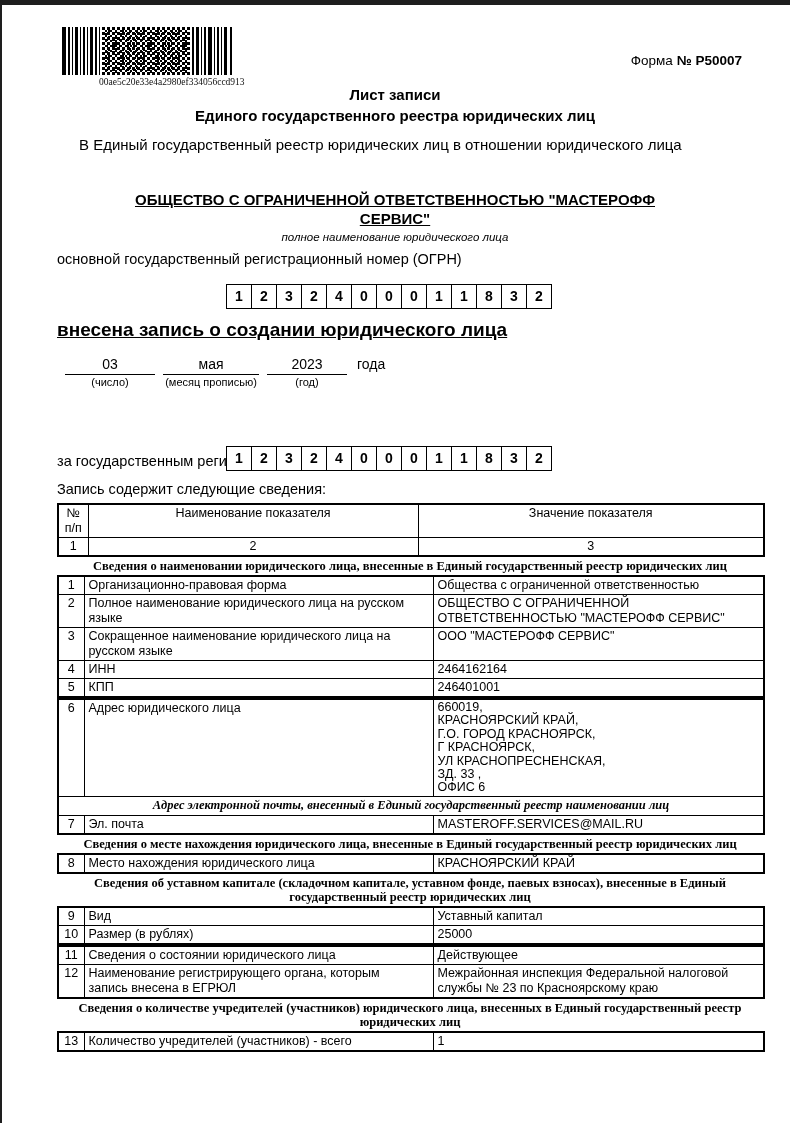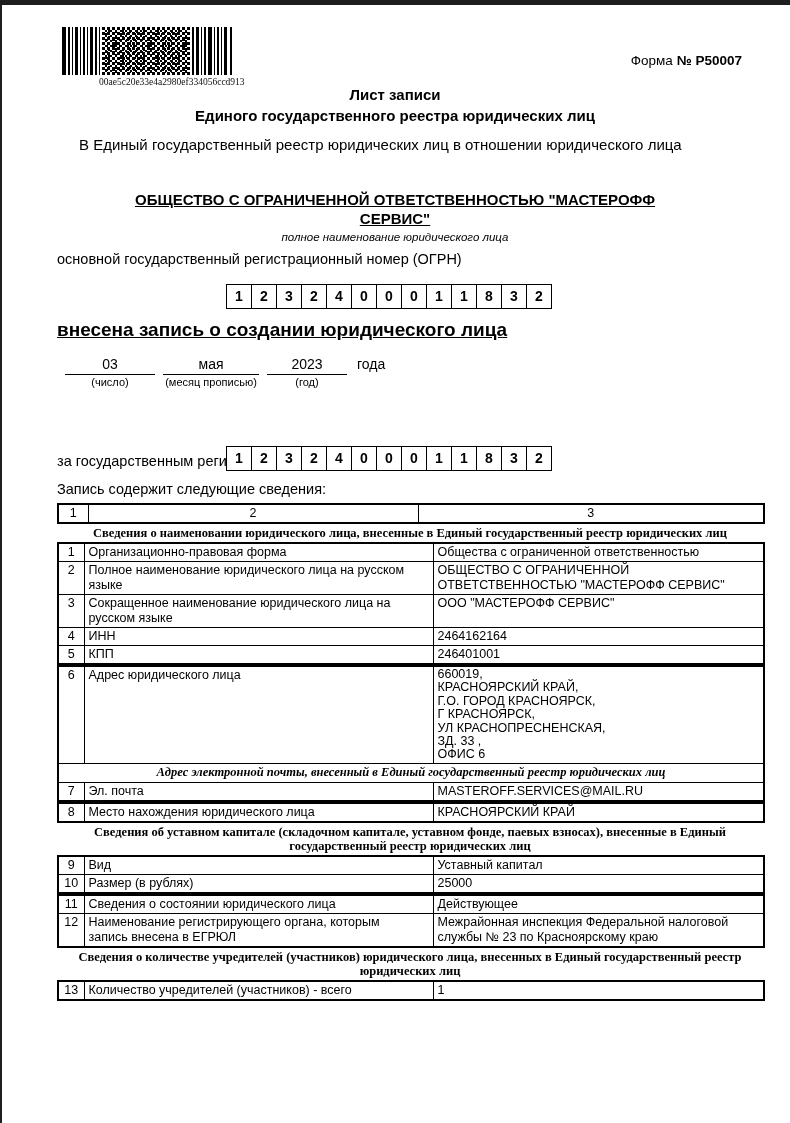--- a/index.html
+++ b/index.html
@@ -188,20 +188,25 @@
 
 <div class="abs tables">
 
   <table class="thead">
     <colgroup>
         <col class="c-num">
         <col class="c-name">
         <col class="c-val">
       </colgroup>
     <tbody>
+        <tr class="first">
+      <td>№ п/п</td>
+      <td>Наименование показателя</td>
+      <td>Значение показателя</td>
+    </tr>
     <tr>
       <td>1</td>
       <td>2</td>
       <td>3</td>
     </tr>
   </tbody>
     </table>
 
   <div class="section-head">Сведения о наименовании юридического лица, внесенные в Единый государственный реестр юридических лиц</div>
 
@@ -253,30 +258,31 @@
       <td class="name">Адрес юридического лица</td>
       <td class="val pre">660019,
 КРАСНОЯРСКИЙ КРАЙ,
 Г.О. ГОРОД КРАСНОЯРСК,
 Г КРАСНОЯРСК,
 УЛ КРАСНОПРЕСНЕНСКАЯ,
 ЗД. 33  ,
 ОФИС 6</td>
     </tr>
     <tr>
-      <td class="inline-head" colspan="3">Адрес электронной почты, внесенный в Единый государственный реестр юридических лиц</td>
+      <td class="inline-head" colspan="3">Адрес электронной почты, внесенный в Единый государственный реестр наименовании лиц</td>
     </tr>
     <tr>
       <td class="num">7</td>
       <td class="name">Эл. почта</td>
       <td class="val">MASTEROFF.SERVICES@MAIL.RU</td>
     </tr>
   </tbody>
     </table>
 
+  <div class="section-head">Сведения о месте нахождения юридического лица, внесенные в Единый государственный реестр юридических лиц</div>
 
   <table class="outer">
     <colgroup>
         <col class="c-num">
         <col class="c-name">
         <col class="c-val">
       </colgroup>
     <tbody>
         <tr>
       <td class="num">8</td>

